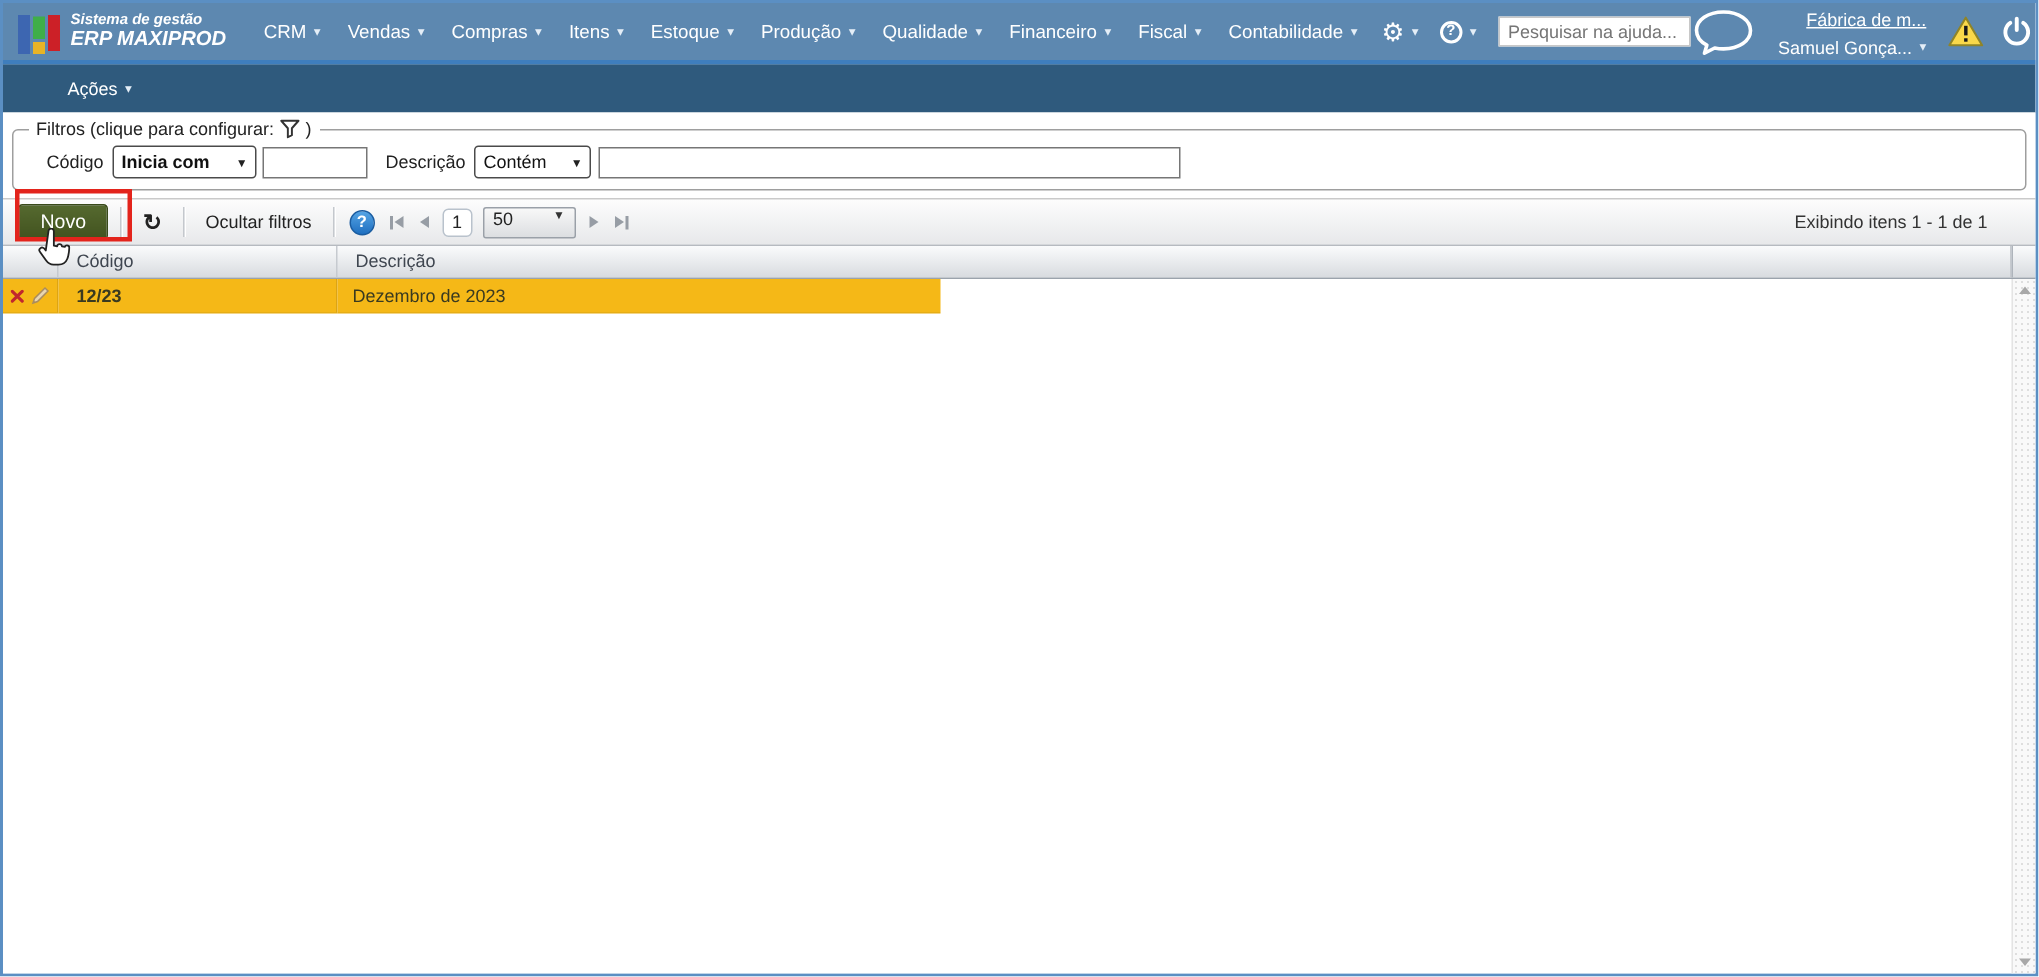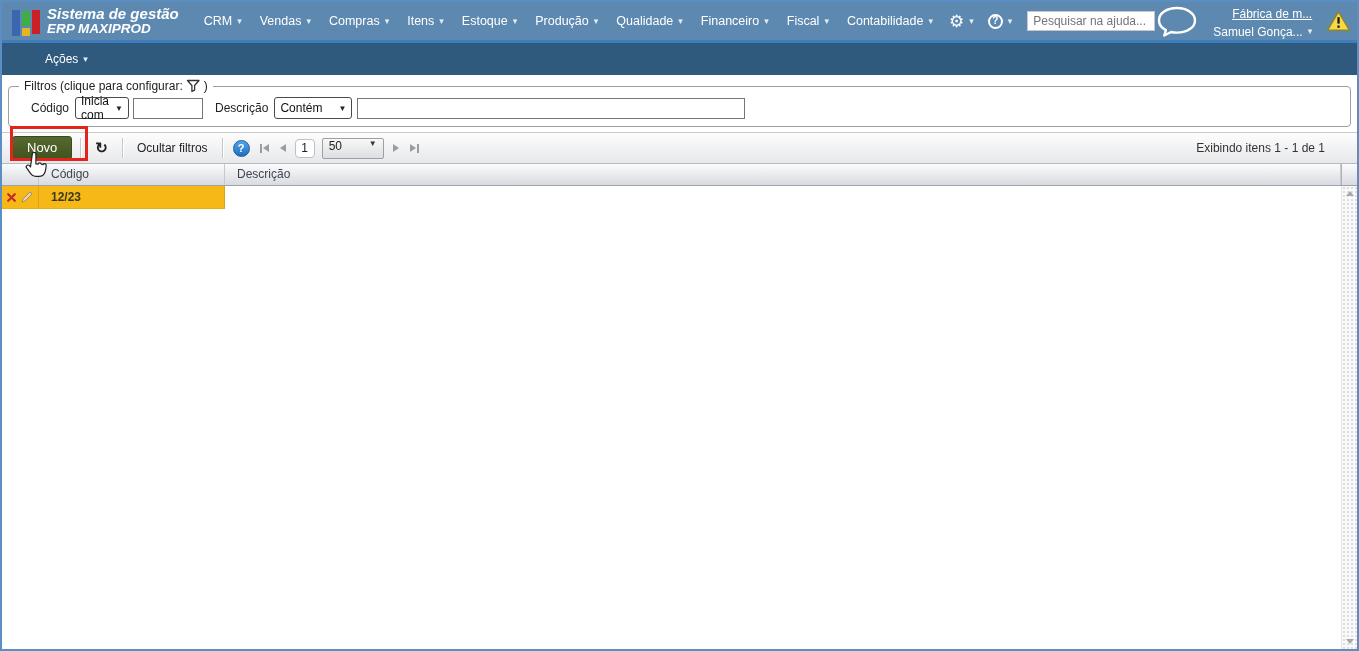--- a/index.html
+++ b/index.html
@@ -19,21 +19,21 @@
     display:flex; align-items:center; padding:0 10px; color:#fff; white-space:nowrap;
   }
   .logo{ display:flex; align-items:center; gap:7px; margin-right:16px; cursor:pointer; }
   .logo-mark{ display:flex; align-items:flex-end; gap:2px; height:30px; }
   .lm-col{ display:flex; flex-direction:column; gap:2px; }
   .lm-blue{ width:8px; height:26px; background:#3d66b1; }
   .lm-green{ width:8px; height:15px; background:#3fae49; }
   .lm-yellow{ width:8px; height:8px; background:#e8b426; }
   .lm-red{ width:8px; height:24px; background:#cc2027; margin-bottom:2px; }
   .logo-text{ line-height:1.05; }
-  .logo-text .l1{ font-size:15px; font-weight:bold; font-style:italic; }
+  .logo-text .l1{ font-size:10px; font-weight:bold; font-style:italic; }
   .logo-text .l2{ font-size:13.5px; font-weight:bold; font-style:italic; }
   .nav{ display:flex; align-items:center; }
   .nav-item{ display:flex; align-items:center; margin:0 9px; cursor:pointer; }
   .nav-item .lbl{ font-size:12.5px; }
   .caret{ font-size:9px; color:#e4eef7; margin-left:5px; line-height:1; }
   .icon-menu{ display:flex; align-items:center; margin:0 7px; cursor:pointer; }
   .gear-glyph{ font-size:17px; line-height:1; }
   .help-circle{
     width:15px; height:15px; border:2px solid #fff; border-radius:50%;
     display:flex; align-items:center; justify-content:center;
@@ -66,21 +66,21 @@
     font-size:12px; color:#222; padding:0 5px; display:flex; align-items:center; gap:3px; white-space:nowrap;
   }
   .filter-row{ display:flex; align-items:center; margin-top:3px; }
   .f-label{ font-size:12px; color:#222; margin:0 6px 0 12px; white-space:nowrap; }
   .fake-select{
     height:22px; border:1px solid #4a4a4a; border-radius:3px; background:#fff;
     display:flex; align-items:center; justify-content:space-between;
     font-size:12px; color:#111; padding:0 5px; cursor:pointer;
   }
   .fake-select .sel-caret{ font-size:8px; color:#222; margin-left:6px; }
-  .sel-op1{ width:54px; }
+  .sel-op1{ width:96px;font-weight:bold; }
   .sel-op2{ width:78px; }
   .f-input{ height:21px; border:1px solid #767676; font-size:12px; padding:0 4px;
     font-family:"Liberation Sans",sans-serif; }
   .inp-codigo{ width:70px; margin-left:4px; }
   .inp-desc{ width:388px; margin-left:5px; }
 
   
   .toolbar{
     height:32px; flex:0 0 32px;
     background:linear-gradient(#fdfdfd,#e7e8ea);
@@ -340,20 +340,21 @@
       <div class="dr-cell dr-icons">
         <svg class="row-ico" width="9" height="9" viewBox="0 0 9 9">
           <path d="M1.2 1.2 L7.8 7.8 M7.8 1.2 L1.2 7.8" stroke="#c1272d" stroke-width="2.1" stroke-linecap="round"></path>
         </svg>
         <svg class="row-ico" width="14" height="14" viewBox="0 0 14 14">
           <path d="M2 12 L3 9 L10 2 L12 4 L5 11 Z" fill="#e8d5b0" stroke="#a98c5f" stroke-width="1"></path>
           <path d="M2 12 L3.6 11.5 L2.5 10.4 Z" fill="#a98c5f"></path>
         </svg>
       </div>
       <div class="dr-cell dr-codigo">12/23</div>
+      <div class="dr-cell dr-desc">Dezembro de 2023</div>
     </div>
 
     <div class="scrollbar">
       <div class="sb-up"></div>
       <div class="sb-down"></div>
     </div>
   </div>
 
   <div class="annotation-box"></div>
   <svg class="cursor-pointer" width="23" height="29" viewBox="0 0 23 29">

